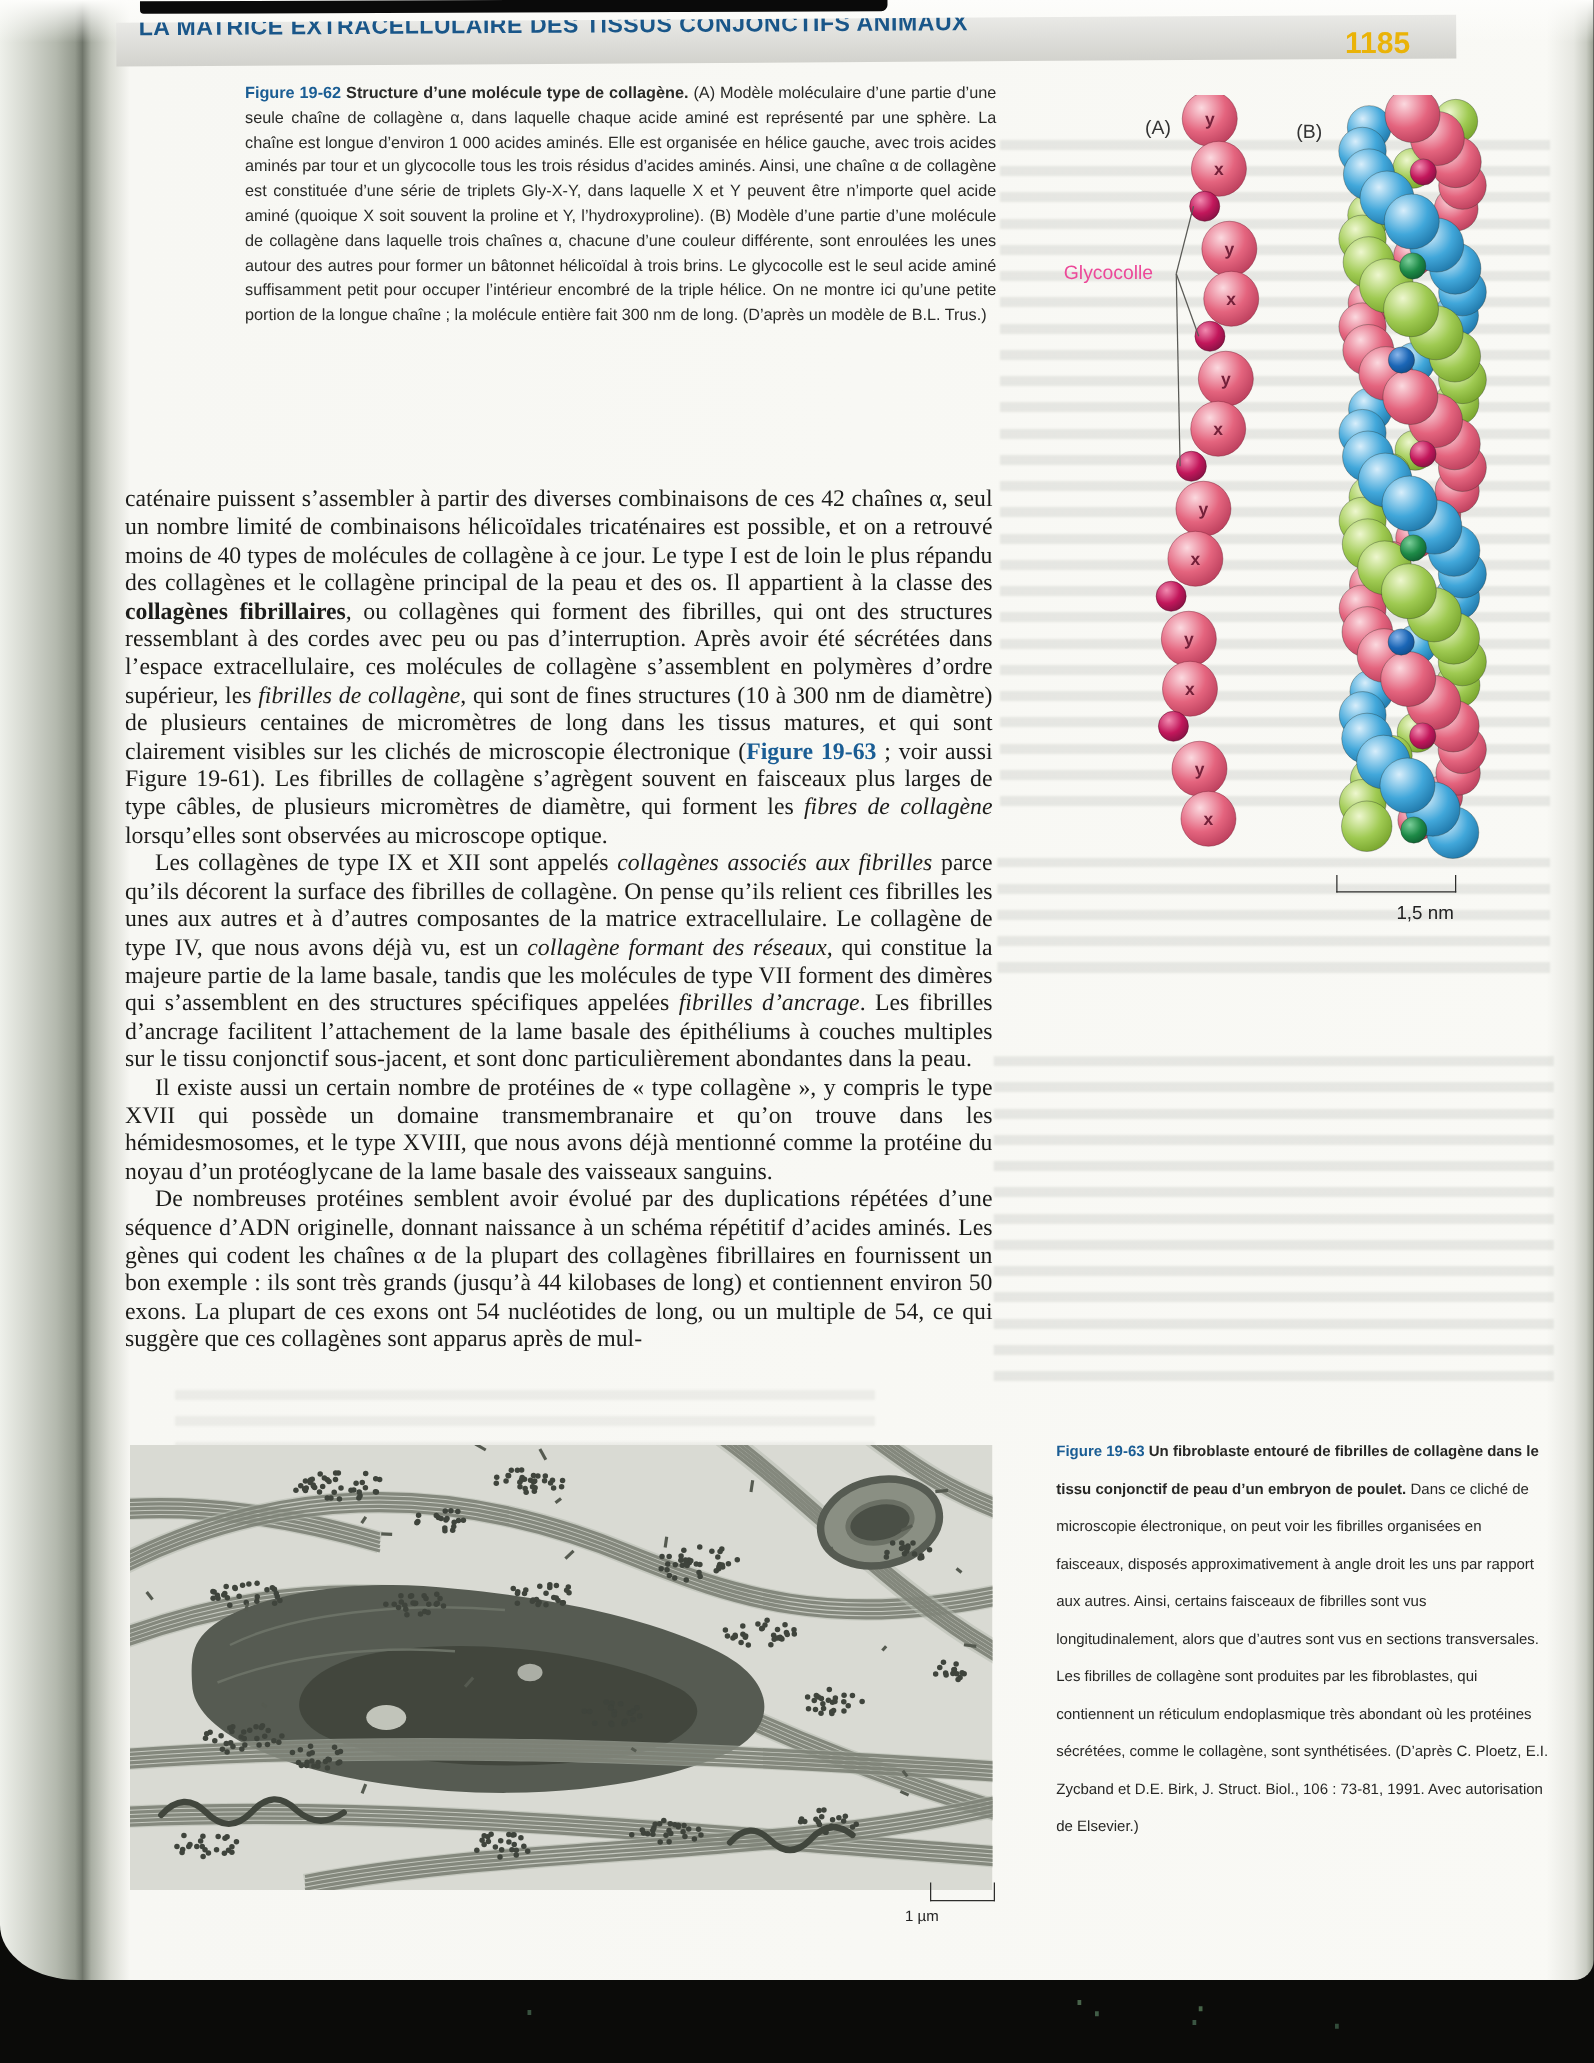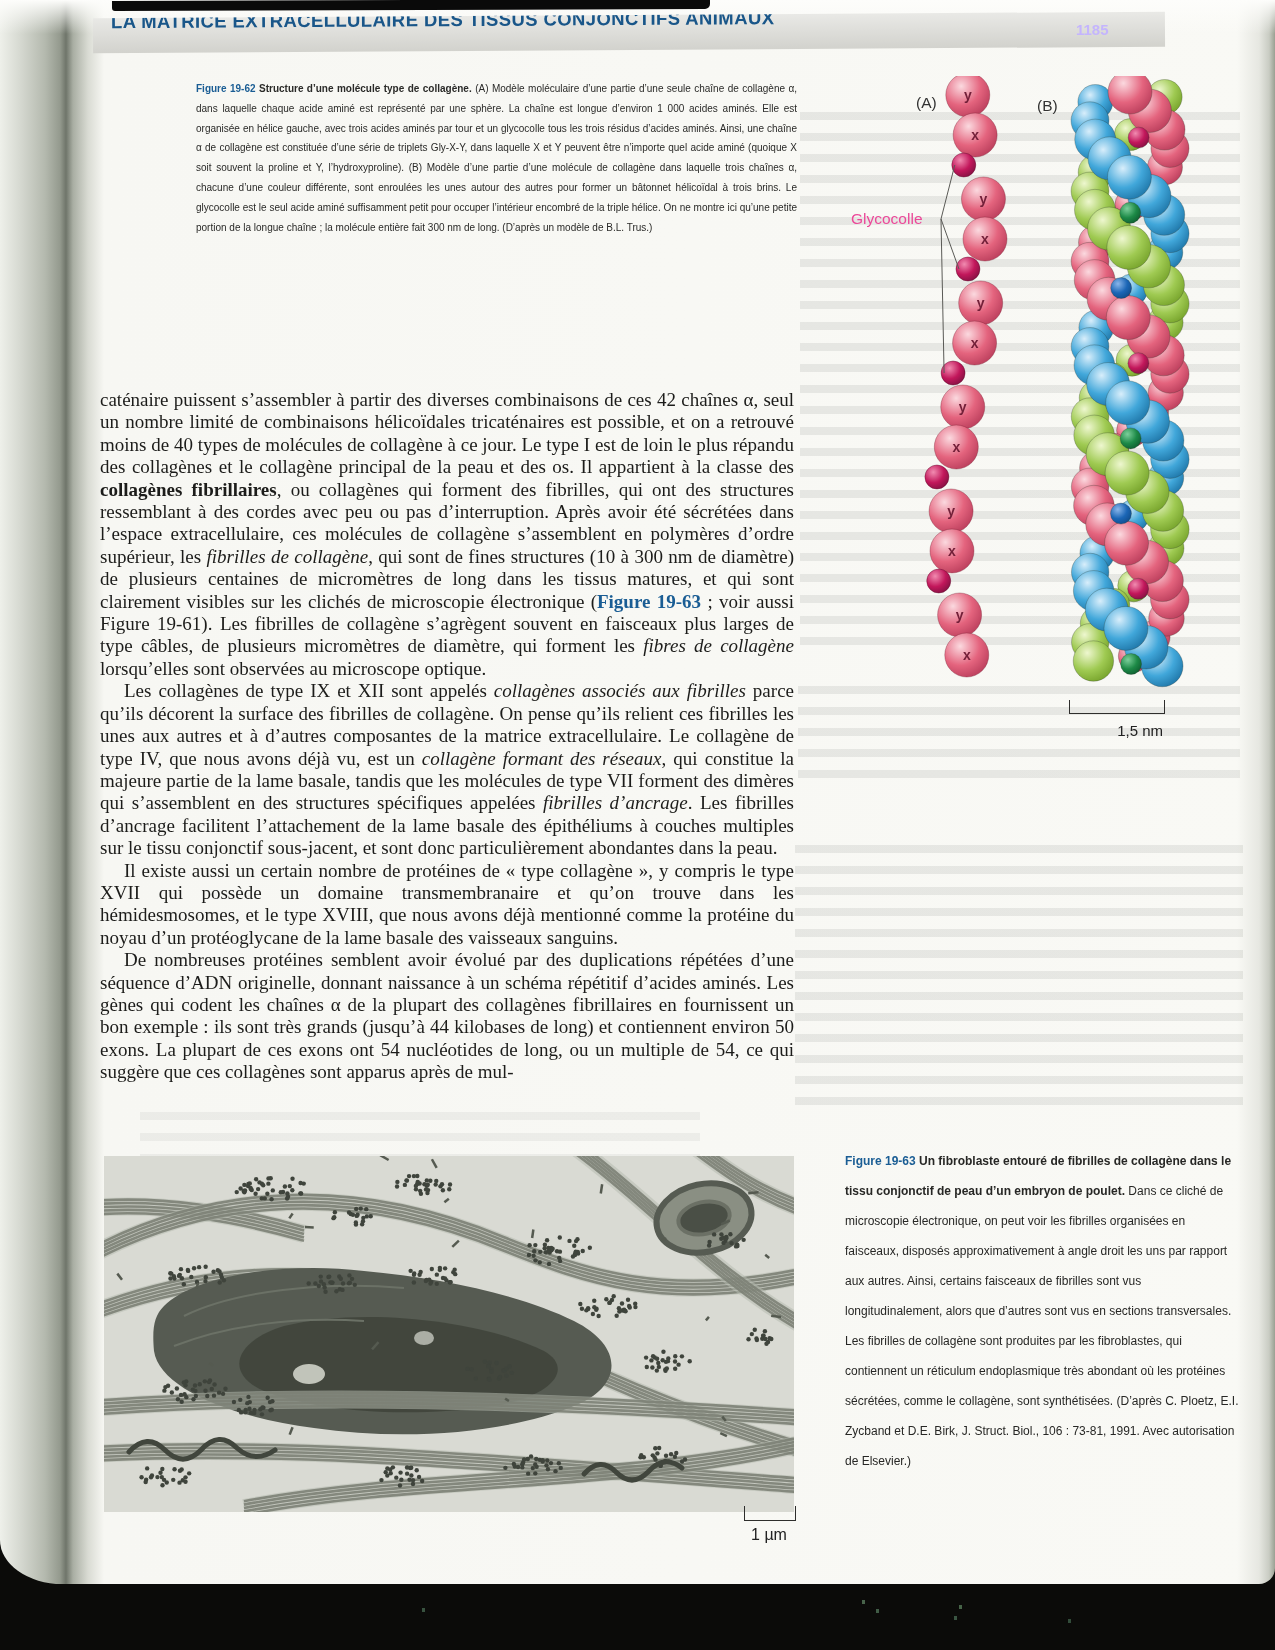--- a/index.html
+++ b/index.html
@@ -11,36 +11,36 @@
       linear-gradient(180deg,#fdfdfb 0px,rgba(253,253,251,0) 34px),
       linear-gradient(270deg,#9aa092 0px,#c9ccc3 6px,#e6e7e1 16px,rgba(249,249,245,0) 38px),
       linear-gradient(90deg,#eef0ea 0px,#d6d9d1 20px,#b4b9ae 45px,#949a8e 60px,#6f756a 66px,#a9aea3 73px,#d9dbd3 88px,#f7f7f3 104px,#f9f9f5 100%);
     border-bottom-left-radius:62px 44px;border-bottom-right-radius:16px}
   .topstrip{left:112px;top:0;width:598px;height:10px;background:#0a0a0a;
     border-radius:0 0 5px 3px;transform:rotate(-.2deg)}
   .header-bar{left:93px;top:15px;width:1072px;height:35px;overflow:hidden;
     background:linear-gradient(180deg,#e9e9e6,#d2d2cd);transform:rotate(-.35deg)}
   .header-title{position:relative;top:-7px;left:18px;white-space:nowrap;
     font-weight:bold;font-size:18.5px;letter-spacing:.4px;color:#195689}
-  .page-number{left:1076px;top:21px;font-weight:bold;font-size:15px;color:#c4b5fd}
-  .fig62-caption{left:196px;top:79px;width:601px;font-size:10px;line-height:19.8px;
+  .page-number{left:1076px;top:21px;font-weight:bold;font-size:24px;color:#eab308}
+  .fig62-caption{left:196px;top:64px;width:601px;font-size:13px;line-height:19.8px;
     color:#2a2a28;text-align:justify}
   .bodytext{left:100px;top:389px;width:694px;font-family:"Liberation Serif",serif;
     font-size:19px;line-height:22.4px;color:#1c1c1a;text-align:justify}
   .bodytext p{margin:0}
   .bodytext p.indent{text-indent:24px}
   .fig63-caption{left:845px;top:1146px;width:395px;font-size:12px;line-height:30px;color:#272725}
   .panel-label{font-size:15.5px;color:#333}
   #panel-a{left:916px;top:94px} #panel-b{left:1037px;top:97px}
   #glyco-label{left:851px;top:210px;font-size:15.5px;color:#ec4899}
   .bracket{border:1.6px solid #2e2e2c;border-top:none}
   #scale-mol{left:1069px;top:700px;width:94px;height:13px}
   #scale-mol-label{left:1069px;top:722px;width:94px;text-align:right;font-size:15px;color:#222}
   #scale-em{left:744px;top:1506px;width:50px;height:14px}
-  #scale-em-label{left:742px;top:1526px;width:54px;text-align:center;font-size:16px;color:#222}
+  #scale-em-label{left:724px;top:1526px;width:54px;font-size:12px;color:#222}
   .ghost{background:repeating-linear-gradient(180deg,rgba(105,110,103,.12) 0 8px,rgba(0,0,0,0) 8px 21px);
     filter:blur(.7px);z-index:1}
   #ghost1{left:800px;top:112px;width:440px;height:545px}
   #ghost2{left:798px;top:686px;width:442px;height:95px}
   #ghost3{left:795px;top:845px;width:448px;height:262px}
   #ghost4{left:140px;top:1112px;width:560px;height:52px;opacity:.7}
   svg.fig{position:absolute;z-index:2}
   #mol-svg{left:828px;top:76px}
   #em-svg{left:104px;top:1156px}
   .txt{z-index:3}

